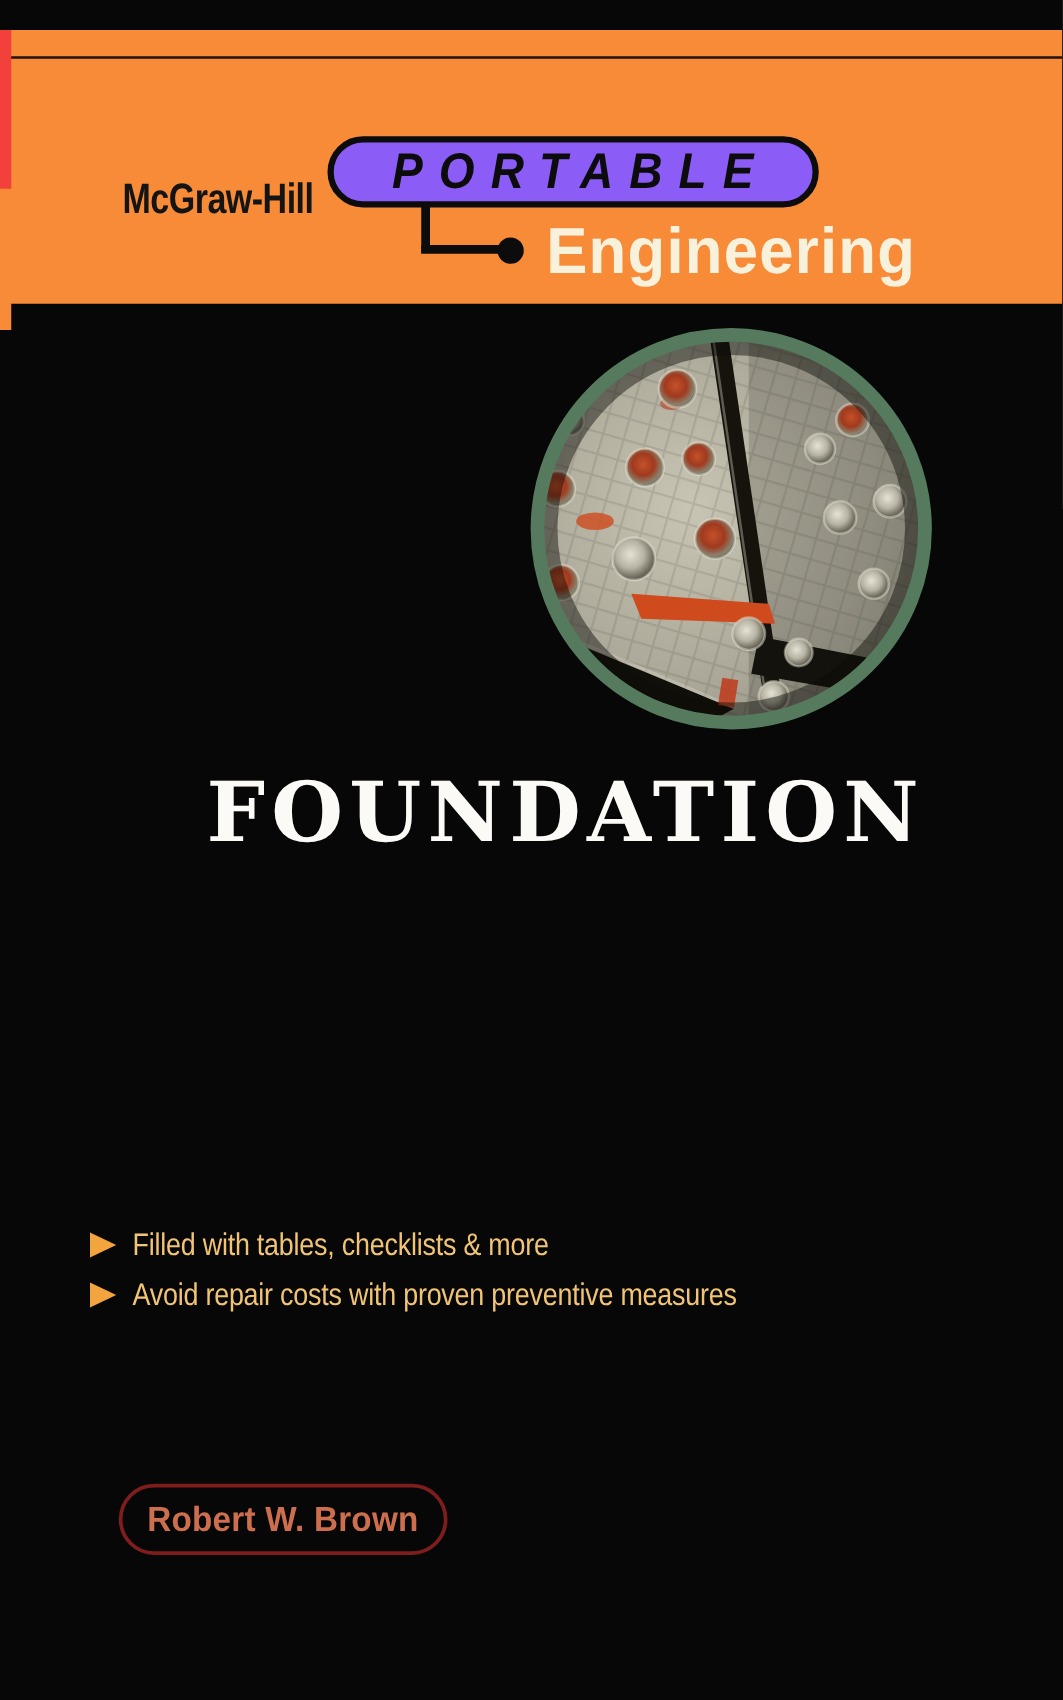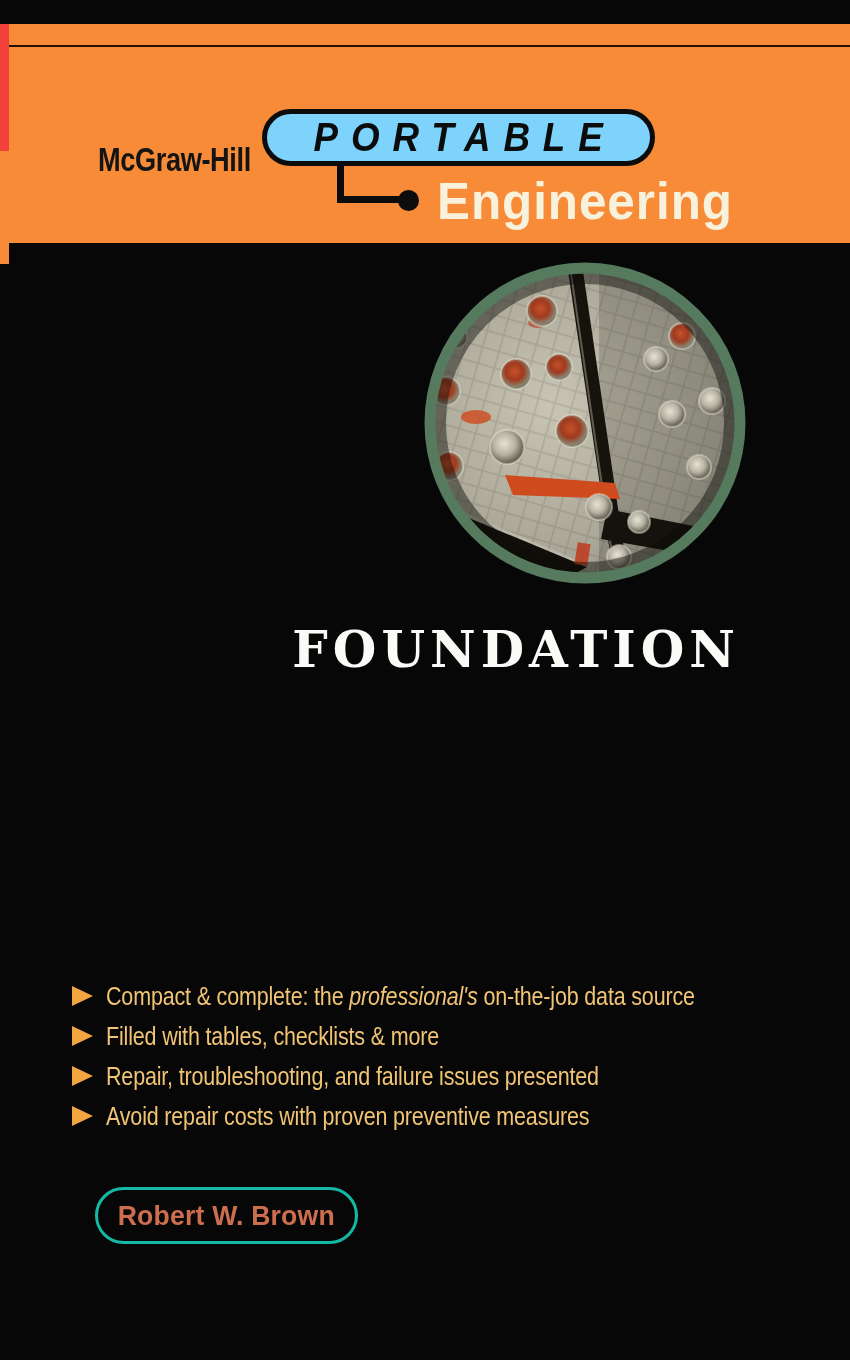--- a/index.html
+++ b/index.html
@@ -12,60 +12,60 @@
   .banner-rule{position:absolute;left:0;top:21px;width:850px;height:2px;background:#231009;}
   .red-strip{position:absolute;left:0;top:0;width:9px;height:127px;background:#F2413A;}
   .sliver{position:absolute;left:0;top:219px;width:9px;height:45px;background:#F78B38;}
   .publisher{
     position:absolute;left:98px;top:116px;color:#141414;
     font-size:34px;font-weight:bold;letter-spacing:-0.5px;
     transform:scaleX(0.80);transform-origin:left top;white-space:nowrap;
   }
   .pill{
     position:absolute;left:262px;top:85px;width:393px;height:57px;box-sizing:border-box;
-    background:#7dd3fc;border:5px solid #0C0C0C;border-radius:29px;
+    background:#8b5cf6;border:5px solid #0C0C0C;border-radius:29px;
     display:flex;align-items:center;justify-content:center;
   }
   .pill-text{
     color:#0C0C0C;font-size:40px;font-weight:bold;font-style:italic;
     letter-spacing:14px;padding-left:14px;transform:scaleX(0.92);white-space:nowrap;
   }
   .conn-v{position:absolute;left:337px;top:138px;width:7px;height:40px;background:#0C0C0C;}
   .conn-h{position:absolute;left:337px;top:172px;width:66px;height:7px;background:#0C0C0C;}
   .conn-dot{position:absolute;left:398px;top:166px;width:21px;height:21px;border-radius:50%;background:#0C0C0C;}
   .engineering{
     position:absolute;left:437px;top:147px;color:#F8F1DB;
     font-size:52px;font-weight:bold;letter-spacing:1px;
     transform:scaleX(0.95);transform-origin:left top;white-space:nowrap;
   }
   
   .photo{position:absolute;left:419px;top:257px;width:332px;height:332px;}
   
   .title{position:absolute;right:110px;top:602px;text-align:right;}
   .title-line{
     font-family:"DejaVu Serif",serif;font-weight:bold;
-    font-size:50px;line-height:96px;letter-spacing:5px;color:#FBFAF6;white-space:nowrap;
+    font-size:66px;line-height:96px;letter-spacing:5px;color:#FBFAF6;white-space:nowrap;
   }
   
   .bullets{position:absolute;left:72px;top:976px;}
   .bullet-row{display:flex;align-items:center;height:40px;}
   .arrow{
     width:0;height:0;flex:none;
     border-left:21px solid #F2A53F;border-top:10px solid transparent;border-bottom:10px solid transparent;
     margin-right:13px;
   }
   .btext{
     display:inline-block;color:#F1C475;font-size:25px;letter-spacing:-0.2px;
     transform:scaleX(0.86);transform-origin:left center;white-space:nowrap;
   }
   .btext em{font-style:italic;color:inherit;}
   
   .author{
     position:absolute;left:95px;top:1187px;width:263px;height:57px;box-sizing:border-box;
-    border:3px solid #14b8a6;border-radius:30px;background:#070707;
+    border:3px solid #7f1d1d;border-radius:30px;background:#070707;
     display:flex;align-items:center;justify-content:center;
   }
   .author-name{
     color:#CD6F4F;font-size:28px;font-weight:bold;letter-spacing:0.2px;
     transform:scaleX(0.95);white-space:nowrap;
   }
 </style>
 </head>
 <body>
 
@@ -159,29 +159,21 @@
     </svg>
   </div>
 
   <div class="title">
     <div class="title-line">FOUNDATION</div>
   </div>
 
   <div class="bullets">
     <div class="bullet-row">
       <span class="arrow"></span>
-      <span class="btext"><span>Compact &amp; complete: the </span><em>professional's</em><span> on-the-job data source</span></span>
-    </div>
-    <div class="bullet-row">
-      <span class="arrow"></span>
       <span class="btext"><span>Filled with tables, checklists &amp; more</span><em></em><span></span></span>
-    </div>
-    <div class="bullet-row">
-      <span class="arrow"></span>
-      <span class="btext"><span>Repair, troubleshooting, and failure issues presented</span><em></em><span></span></span>
     </div>
     <div class="bullet-row">
       <span class="arrow"></span>
       <span class="btext"><span>Avoid repair costs with proven preventive measures</span><em></em><span></span></span>
     </div>
   </div>
 
   <div class="author">
     <span class="author-name">Robert W. Brown</span>
   </div>

